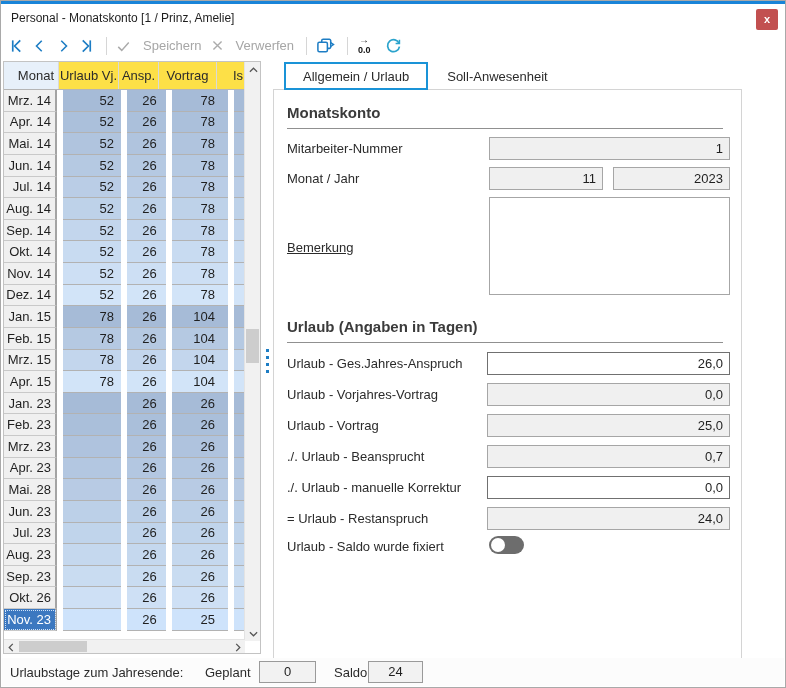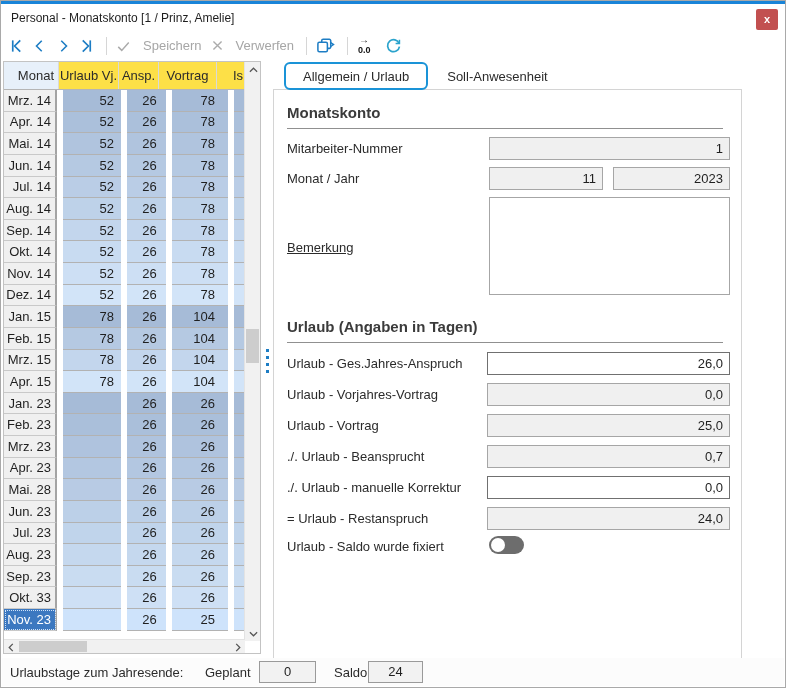--- a/index.html
+++ b/index.html
@@ -42,21 +42,21 @@
   .hscroll{position:absolute;left:0;bottom:0;height:14px;width:241px;background:#f1f1f1;border-top:1px solid #e3e3e3;box-sizing:border-box;}
   .hthumb{position:absolute;top:1px;bottom:1px;left:15px;width:68px;background:#cdcdcd;}
   .harrow{position:absolute;top:0;width:14px;height:14px;display:flex;align-items:center;justify-content:center;}
 
   
   .splitter{position:absolute;left:263px;top:348px;width:6px;height:30px;cursor:col-resize;}
   .splitter i{display:block;width:3px;height:3px;background:#1d7dc4;margin:0 auto 4px auto;}
 
   
   .tabs{position:absolute;left:283px;top:61px;height:28px;display:flex;align-items:stretch;z-index:3;}
-  .tab{font-size:13px;color:#2b2b2b;display:flex;align-items:center;padding:0 17px;margin-right:2px;background:transparent;cursor:pointer;white-space:nowrap;border-radius:6px;}
+  .tab{font-size:13px;color:#2b2b2b;display:flex;align-items:center;padding:0 17px;margin-right:2px;background:transparent;cursor:pointer;white-space:nowrap;}
   .tab.active{background:#fff;border:2px solid #1a93d7;}
   .panel{position:absolute;left:272px;top:88px;width:469px;height:570px;background:#fff;border:1px solid #d4d4d4;box-sizing:border-box;}
   .sechead{position:absolute;left:13px;font-size:15px;font-weight:600;color:#3b3b3b;}
   .secline{position:absolute;left:13px;right:18px;height:1px;background:#909090;}
   .flabel{font-size:13px;color:#2b2b2b;}
   .plabel{position:absolute;left:13px;font-size:13px;color:#2b2b2b;}
   .finput{box-sizing:border-box;height:23px;font-size:13px;color:#1f1f1f;text-align:right;padding:0 6px;line-height:21px;background:#fff;border:1px solid #707070;}
   .finput.dis{background:#f0f0f0;border:1px solid #a6a6a6;}
   .abs{position:absolute;}
   .bemerkung{position:absolute;left:215px;top:107px;width:241px;height:98px;background:#fff;border:1px solid #a6a6a6;box-sizing:border-box;resize:none;font-family:"Liberation Sans",sans-serif;font-size:13px;padding:3px 5px;}
@@ -320,21 +320,21 @@
           <div class="cell dcell c4" style="background: rgb(197, 216, 238);"></div>
         </div>
         <div class="trow">
           <div class="cell mcell c0">Sep. 23</div>
           <div class="cell dcell c1" style="background: rgb(201, 220, 241);"></div>
           <div class="cell dcell c2" style="background: rgb(201, 220, 241);">26</div>
           <div class="cell dcell c3" style="background: rgb(201, 220, 241);">26</div>
           <div class="cell dcell c4" style="background: rgb(201, 220, 241);"></div>
         </div>
         <div class="trow">
-          <div class="cell mcell c0">Okt. 33</div>
+          <div class="cell mcell c0">Okt. 26</div>
           <div class="cell dcell c1" style="background: rgb(206, 224, 245);"></div>
           <div class="cell dcell c2" style="background: rgb(206, 224, 245);">26</div>
           <div class="cell dcell c3" style="background: rgb(206, 224, 245);">26</div>
           <div class="cell dcell c4" style="background: rgb(206, 224, 245);"></div>
         </div>
         <div class="trow">
           <div class="cell mcell c0 sel">Nov. 23</div>
           <div class="cell dcell c1" style="background: rgb(206, 227, 251);"></div>
           <div class="cell dcell c2" style="background: rgb(206, 227, 251);">26</div>
           <div class="cell dcell c3" style="background: rgb(206, 227, 251);">25</div>

